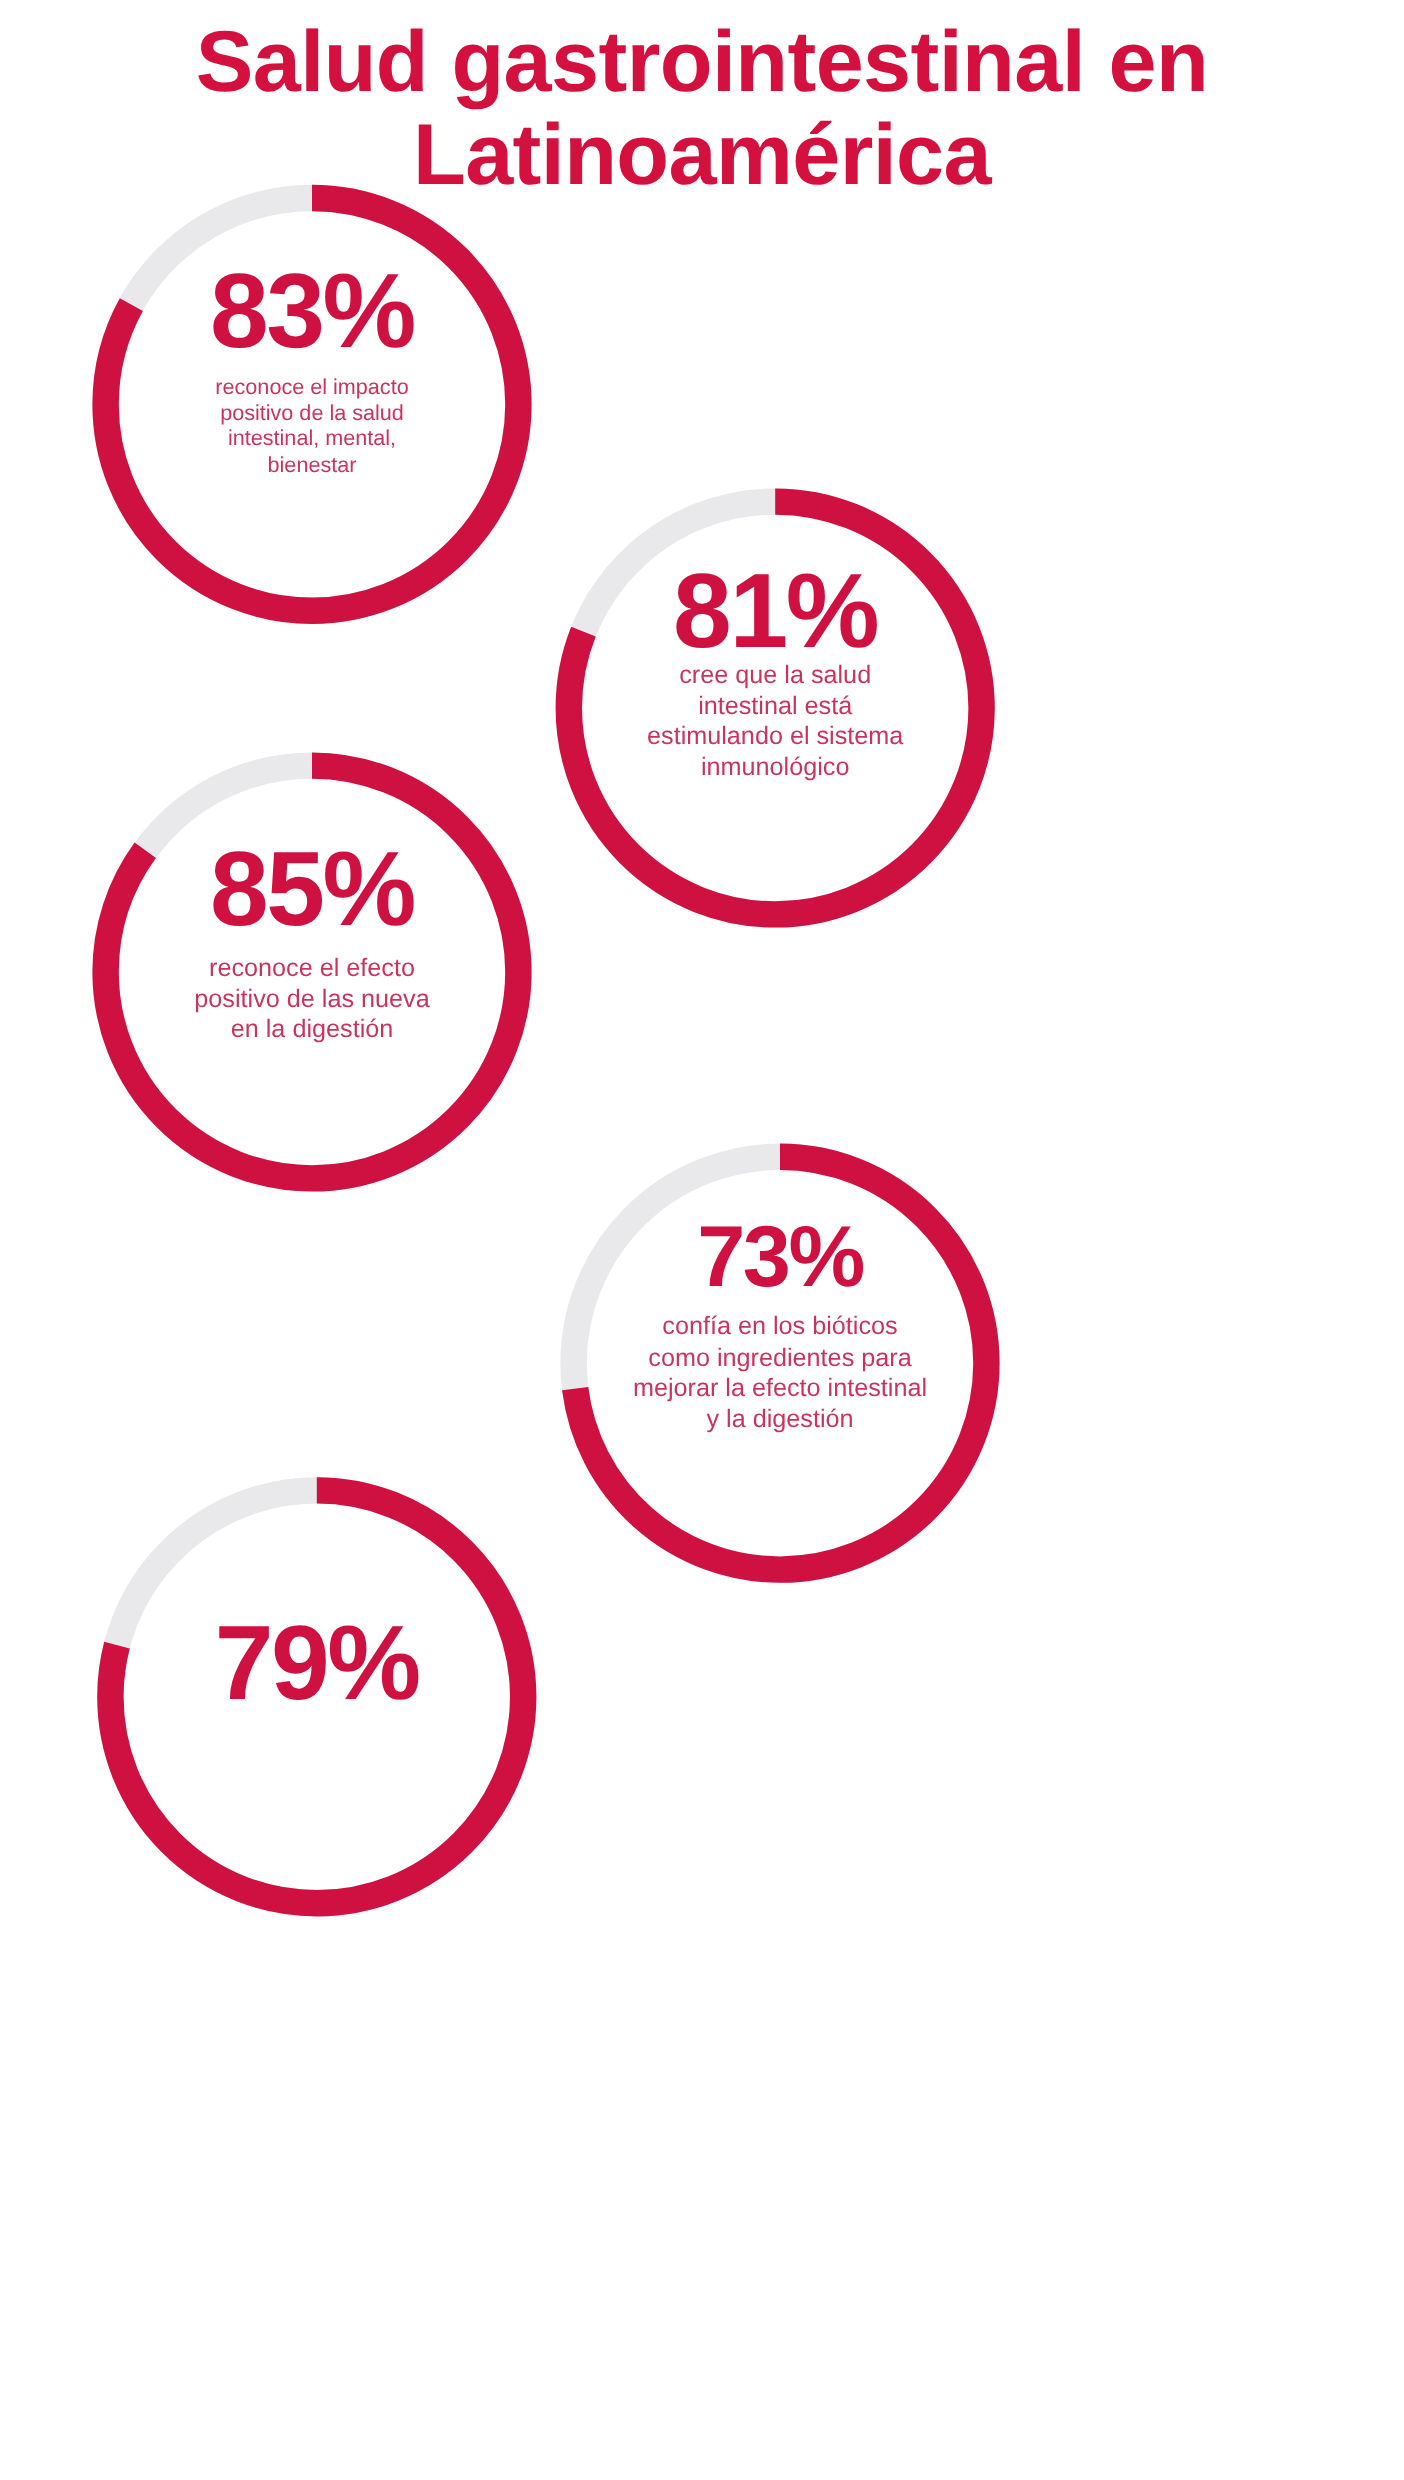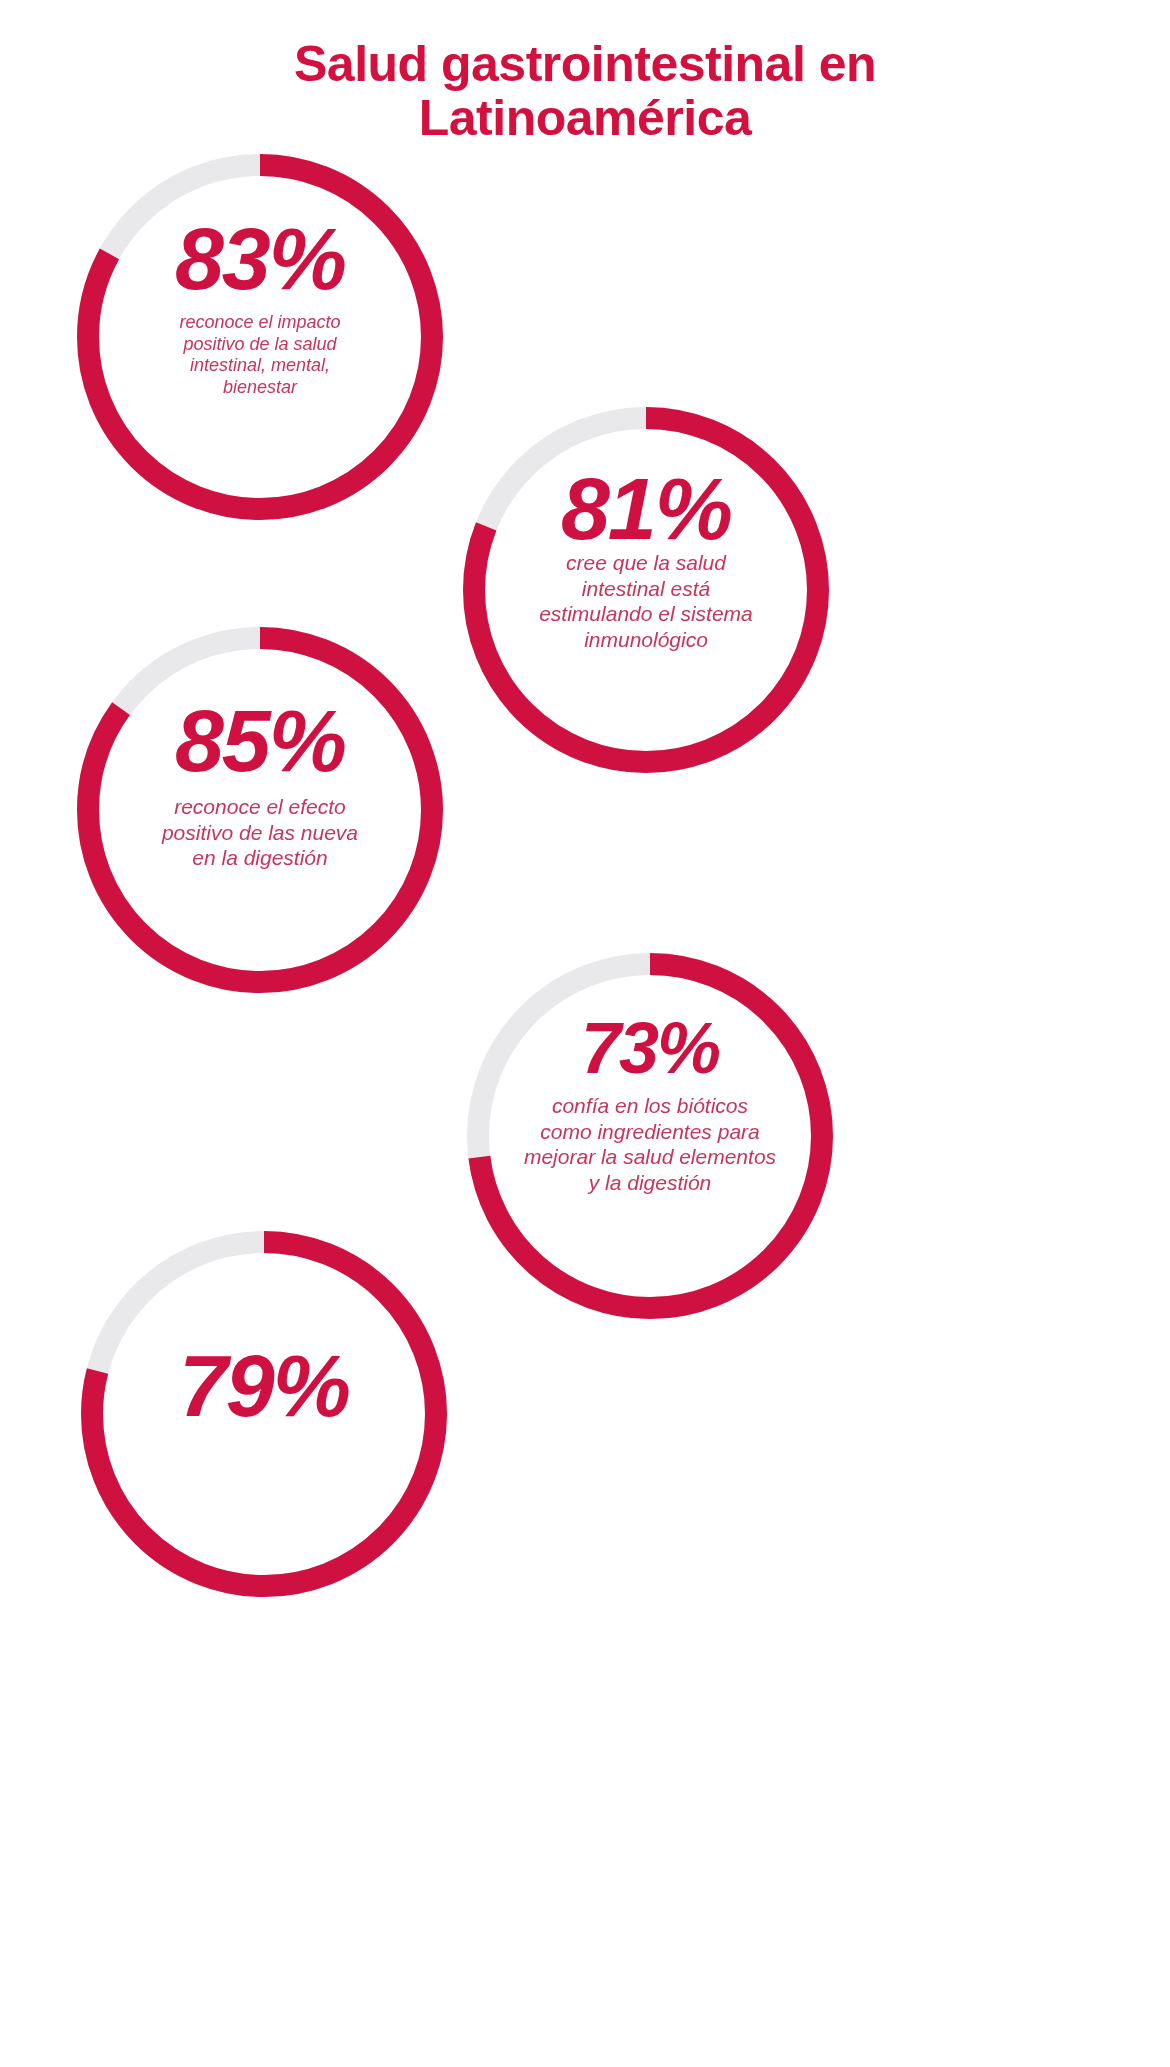--- a/index.html
+++ b/index.html
@@ -10,30 +10,28 @@
     position:relative;
     overflow:hidden;
   }
 
   .title{
     position:absolute;
     left:0;top:14px;width:1170px;
     text-align:center;
     color:#D3103E;
     font-weight:bold;
-    font-size:50px;
+    font-size:72px;
     line-height:1.07;
     letter-spacing:-0.5px;
     white-space:pre-line;
-    margin-top:24px;
   }
 
   .ring{
     position:absolute;
-    font-style:italic;
   }
   .ring svg{display:block;}
 
   .ring-inner{
     position:absolute;
     left:0;top:0;
     width:100%;height:100%;
     display:flex;
     flex-direction:column;
     align-items:center;
@@ -124,21 +122,21 @@
 
 <div class="ring" id="ring-4">
   <svg width="384" height="384" viewBox="0 0 384 384">
     <circle class="track" cx="192" cy="192" r="172" fill="none" stroke="#E9E9EB" stroke-width="22"></circle>
     <circle class="value-arc" cx="192" cy="192" r="172" fill="none" stroke="#CE1140" stroke-width="22" transform="rotate(-90 192 192)" stroke-dasharray="788.9167471694689 291.79112566541994" stroke-dashoffset="0"></circle>
   </svg>
   <div class="ring-inner">
     <div class="pct">73%</div>
     <div class="caption">confía en los bióticos
 como ingredientes para
-mejorar la salud elementos
+mejorar la efecto intestinal
 y la digestión</div>
   </div>
 </div>
 
 <div class="ring" id="ring-5">
   <svg width="384" height="384" viewBox="0 0 384 384">
     <circle class="track" cx="192" cy="192" r="172" fill="none" stroke="#E9E9EB" stroke-width="22"></circle>
     <circle class="value-arc" cx="192" cy="192" r="172" fill="none" stroke="#CE1140" stroke-width="22" transform="rotate(-90 192 192)" stroke-dasharray="853.7592195395622 226.9486532953266" stroke-dashoffset="0"></circle>
   </svg>
   <div class="ring-inner">

